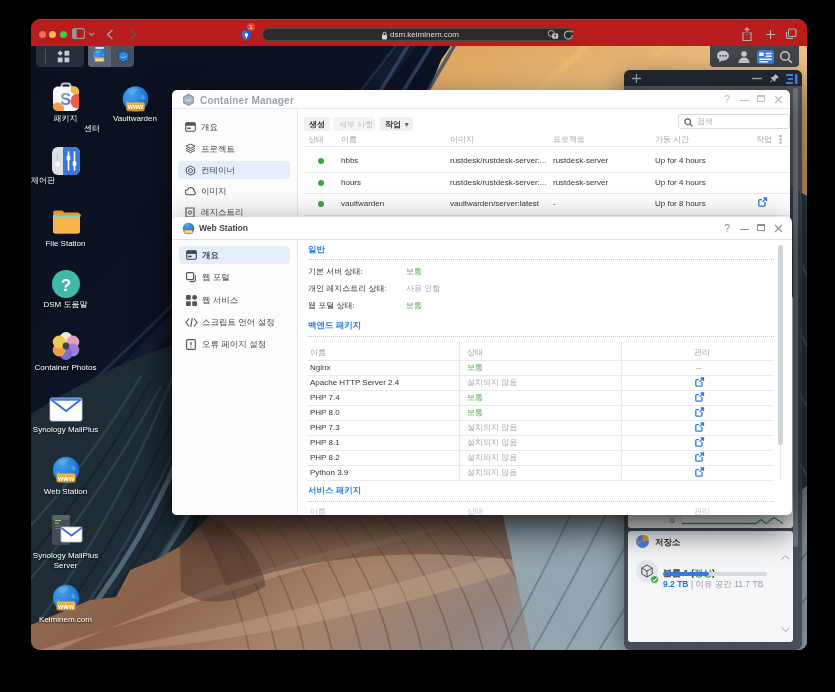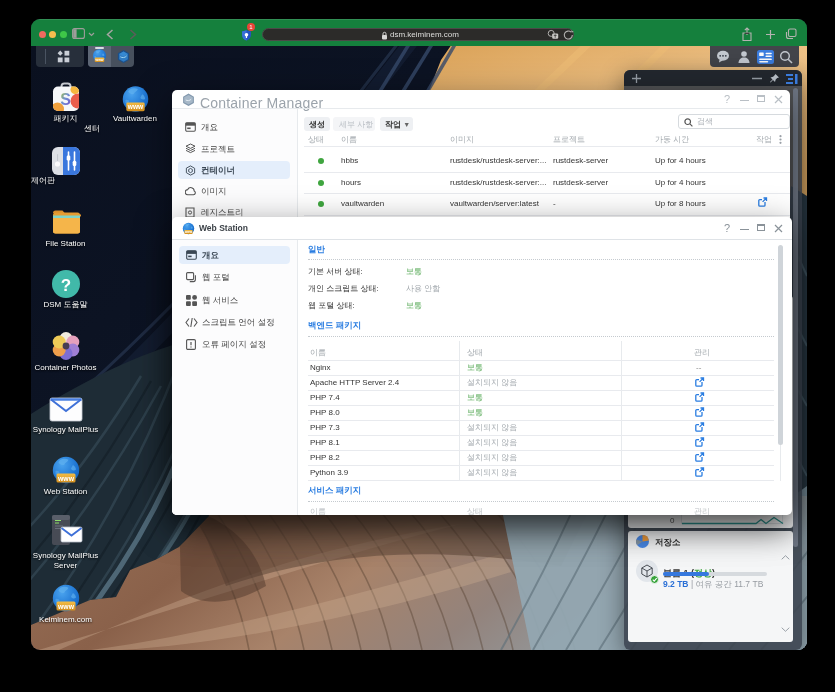--- a/index.html
+++ b/index.html
@@ -1,19 +1,19 @@
 <!DOCTYPE html>
 <html><head><meta charset="utf-8"><style>
 *{margin:0;padding:0;box-sizing:border-box}
 html,body{width:835px;height:692px;background:#000;font-family:"Liberation Sans",sans-serif;overflow:hidden}
 .ab{position:absolute}
 .t{position:absolute;font-size:8px;color:#333;white-space:nowrap;line-height:1}
 .g{color:#a2a8ad}.grn{color:#4fa54f}.bl{color:#2a7de1}
 #bw{position:absolute;left:31px;top:19px;width:776px;height:631px;border-radius:9px;overflow:hidden;background:#11182a}
-#tb{position:absolute;left:0;top:0;width:776px;height:35px;background:#15803d;border-top:1px solid rgba(255,255,255,.12)}
+#tb{position:absolute;left:0;top:0;width:776px;height:35px;background:#b91c1c;border-top:1px solid rgba(255,255,255,.12)}
 #dsm{position:absolute;left:0;top:27px;width:776px;height:604px;overflow:hidden}
 .tl{position:absolute;top:10.5px;width:7px;height:7px;border-radius:50%}
 .win{position:absolute;background:#fff;border-radius:5px;box-shadow:0 10px 35px rgba(0,0,0,.5);overflow:hidden}
 .dot3{position:absolute;width:6px;height:6px;border-radius:50%;background:#3fa53f}
 .sep{position:absolute;background:#e8eaee}
 .ddl{position:absolute;border-top:1px dotted #c5cacf;height:0}
 </style></head><body>
 <div id="bw">
   <div id="tb">
     <div class="tl" style="left:8px;background:#ee6a5f"></div>
@@ -416,21 +416,21 @@
             <path d="M5.5 1h3v3M8.2 1.3L4.6 4.9" fill="none" stroke="#2a7de1" stroke-width="1.3"></path>
           </g>
     </defs>
       </svg>
     <div class="win" style="left:141px;top:44px;width:618px;height:425px">
       <svg class="ab" style="left:10px;top:3px" width="13" height="14" viewBox="0 0 24 26">
           <path d="M12 1l10 5.8v11.6L12 24 2 18.4V6.8z" fill="#8298ad"></path>
           <path d="M12 3.5l8 4.6v9L12 21.5l-8-4.4v-9z" fill="#a7b8c8"></path>
           <path d="M7 13c2.5 1.8 7.5 1.5 10-1.5" stroke="#e3ecf4" stroke-width="1.8" fill="none"></path>
         </svg>
-      <div class="t" style="left:28px;top:5.5px;font-size:14px;font-weight:normal;color:#9ba3ab;letter-spacing:.2px">Container Manager</div>
+      <div class="t" style="left:28px;top:5.5px;font-size:10px;font-weight:bold;color:#9ba3ab;letter-spacing:.2px">Container Manager</div>
       <div class="t" style="left:552px;top:4px;font-size:11px;color:#b9bfc5">?</div>
       <div class="ab" style="left:568px;top:9.5px;width:9px;height:1.5px;background:#b9bfc5"></div>
       <div class="ab" style="left:585px;top:5px;width:8px;height:7px;border:1.2px solid #b9bfc5;border-top-width:2.5px"></div>
       <svg class="ab" style="left:602px;top:4.5px" width="9" height="9" viewBox="0 0 9 9">
           <path d="M1 1l7 7M8 1L1 8" stroke="#b9bfc5" stroke-width="1.2"></path>
         </svg>
       <div class="ab" style="left:0;top:18px;width:618px;height:1px;background:#e7eaed"></div>
       <div class="ab" style="left:0;top:19px;width:125px;height:501px;background:#fcfcfd"></div>
       <div class="ab" style="left:125px;top:19px;width:1px;height:501px;background:#e7eaed"></div>
       <div class="ab" style="left:6px;top:71px;width:112px;height:18px;background:#e4eefb;border-radius:4px"></div>
@@ -442,21 +442,21 @@
       <div class="t" style="left:29px;top:33px;font-size:8.5px;color:#444">개요</div>
       <svg class="ab" style="left:13px;top:53px" width="11" height="11" viewBox="0 0 11 11" fill="none" stroke="#555" stroke-width="1">
           <path d="M5.5 1L10 3.2 5.5 5.4 1 3.2z"></path>
           <path d="M1 5.3l4.5 2.2L10 5.3M1 7.4l4.5 2.2L10 7.4"></path>
         </svg>
       <div class="t" style="left:29px;top:54.5px;font-size:8.5px;color:#444">프로젝트</div>
       <svg class="ab" style="left:13px;top:75px" width="11" height="11" viewBox="0 0 24 24" fill="none" stroke="#3a4754" stroke-width="2">
           <path d="M12 2l9 5.2v10.4L12 22l-9-5.2V6.8z"></path>
           <path d="M12 7.5l4 2.3v4.6l-4 2.3-4-2.3V9.8z"></path>
         </svg>
-      <div class="t" style="left:29px;top:76px;font-size:8.5px;color:#3a4754;font-weight:bold">컨테이너</div>
+      <div class="t" style="left:29px;top:76px;font-size:8.5px;color:#3a4754;font-weight:normal">컨테이너</div>
       <svg class="ab" style="left:13px;top:97px" width="11" height="9" viewBox="0 0 11 9">
           <path d="M3 7.8a2.6 2.6 0 01-.3-5.2A3.4 3.4 0 019.2 4a2 2 0 01-.7 3.8z" fill="none" stroke="#555" stroke-width="1.1"></path>
         </svg>
       <div class="t" style="left:29px;top:96.5px;font-size:8.5px;color:#444">이미지</div>
       <svg class="ab" style="left:13px;top:117px" width="10" height="11" viewBox="0 0 10 11">
           <path d="M1 1h8v9H1z" fill="none" stroke="#555" stroke-width="1.1"></path>
           <circle cx="5" cy="5.5" r="1.6" fill="none" stroke="#555" stroke-width="1"></circle>
         </svg>
       <div class="t" style="left:29px;top:117.5px;font-size:8.5px;color:#444">레지스트리</div>
       <div class="ab" style="left:132px;top:27px;width:26px;height:14px;background:#eef0f3;border-radius:3px"></div>
@@ -545,21 +545,21 @@
       <div class="t" style="left:30px;top:100.5px;font-size:8.5px;color:#444">스크립트 언어 설정</div>
       <svg class="ab" style="left:14px;top:122px" width="10" height="11" viewBox="0 0 10 11">
           <rect x=".6" y=".6" width="8.8" height="9.8" rx="1.2" fill="none" stroke="#555" stroke-width="1.1"></rect>
           <path d="M5 3v3.2M5 7.5v1" stroke="#555" stroke-width="1.2"></path>
         </svg>
       <div class="t" style="left:30px;top:122.5px;font-size:8.5px;color:#444">오류 페이지 설정</div>
       <div class="t bl" style="left:136px;top:28px;font-size:8.5px;font-weight:bold">일반</div>
       <div class="ab ddl" style="left:136px;top:42px;width:466px"></div>
       <div class="t" style="left:136px;top:51px">기본 서버 상태:</div>
         <div class="t grn" style="left:234px;top:51px">보통</div>
-      <div class="t" style="left:136px;top:68px">개인 스크립트 상태:</div>
+      <div class="t" style="left:136px;top:68px">개인 레지스트리 상태:</div>
         <div class="t g" style="left:234px;top:68px">사용 안함</div>
       <div class="t" style="left:136px;top:85px">웹 포털 상태:</div>
         <div class="t grn" style="left:234px;top:85px">보통</div>
       <div class="t bl" style="left:136px;top:104px;font-size:8.5px;font-weight:bold">백엔드 패키지</div>
       <div class="ab ddl" style="left:136px;top:119px;width:466px"></div>
       <div class="ab" style="left:287px;top:124px;width:1px;height:140px;background:#e7eaed"></div>
       <div class="ab" style="left:449px;top:124px;width:1px;height:140px;background:#e7eaed"></div>
       <div class="ab" style="left:608px;top:124px;width:1px;height:140px;background:#e7eaed"></div>
       <div class="t g" style="left:138px;top:132px;font-size:8px">이름</div>
       <div class="t g" style="left:295px;top:132px;font-size:8px">상태</div>

